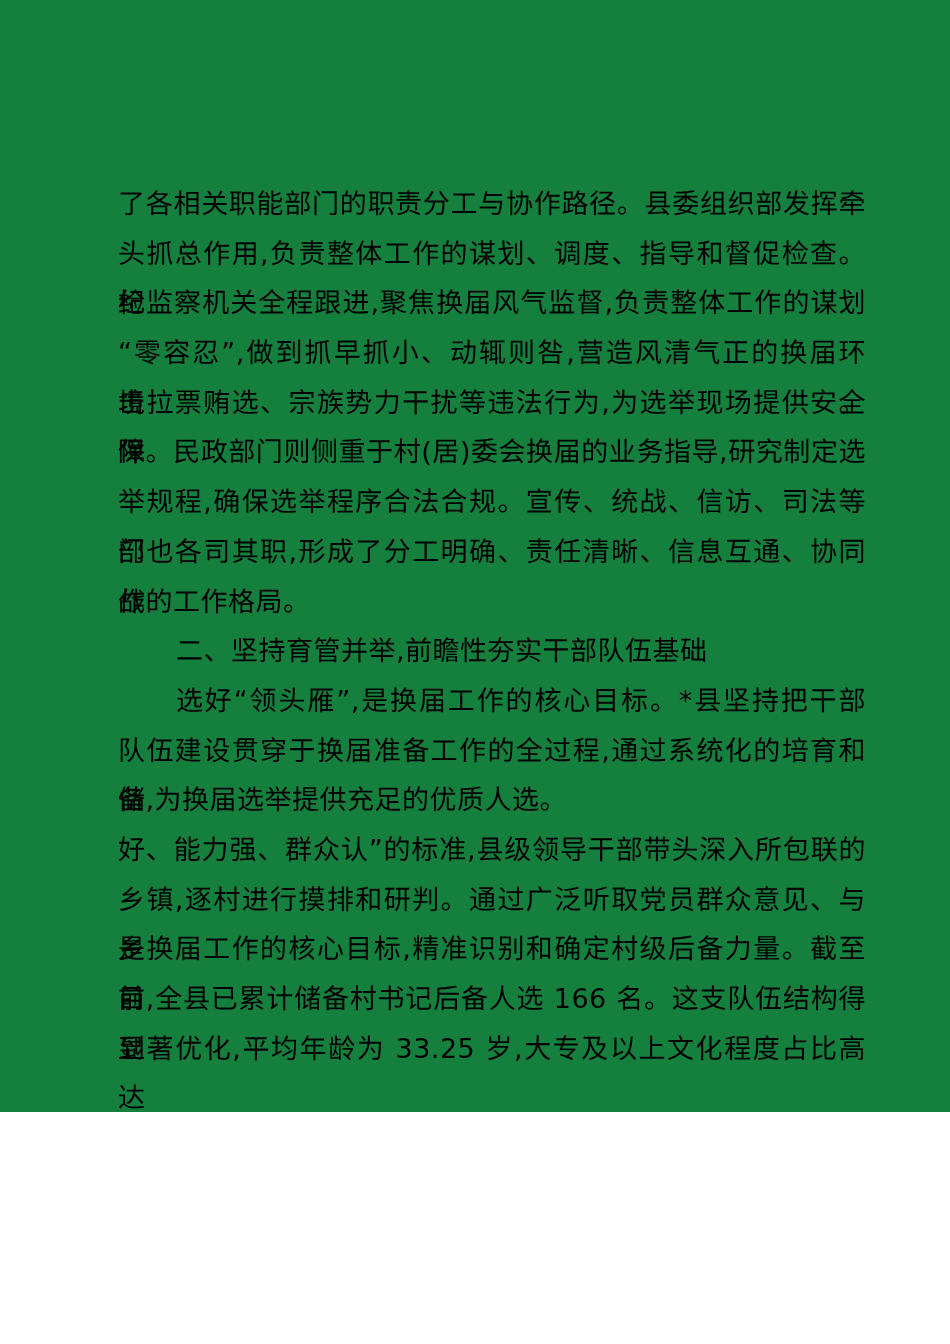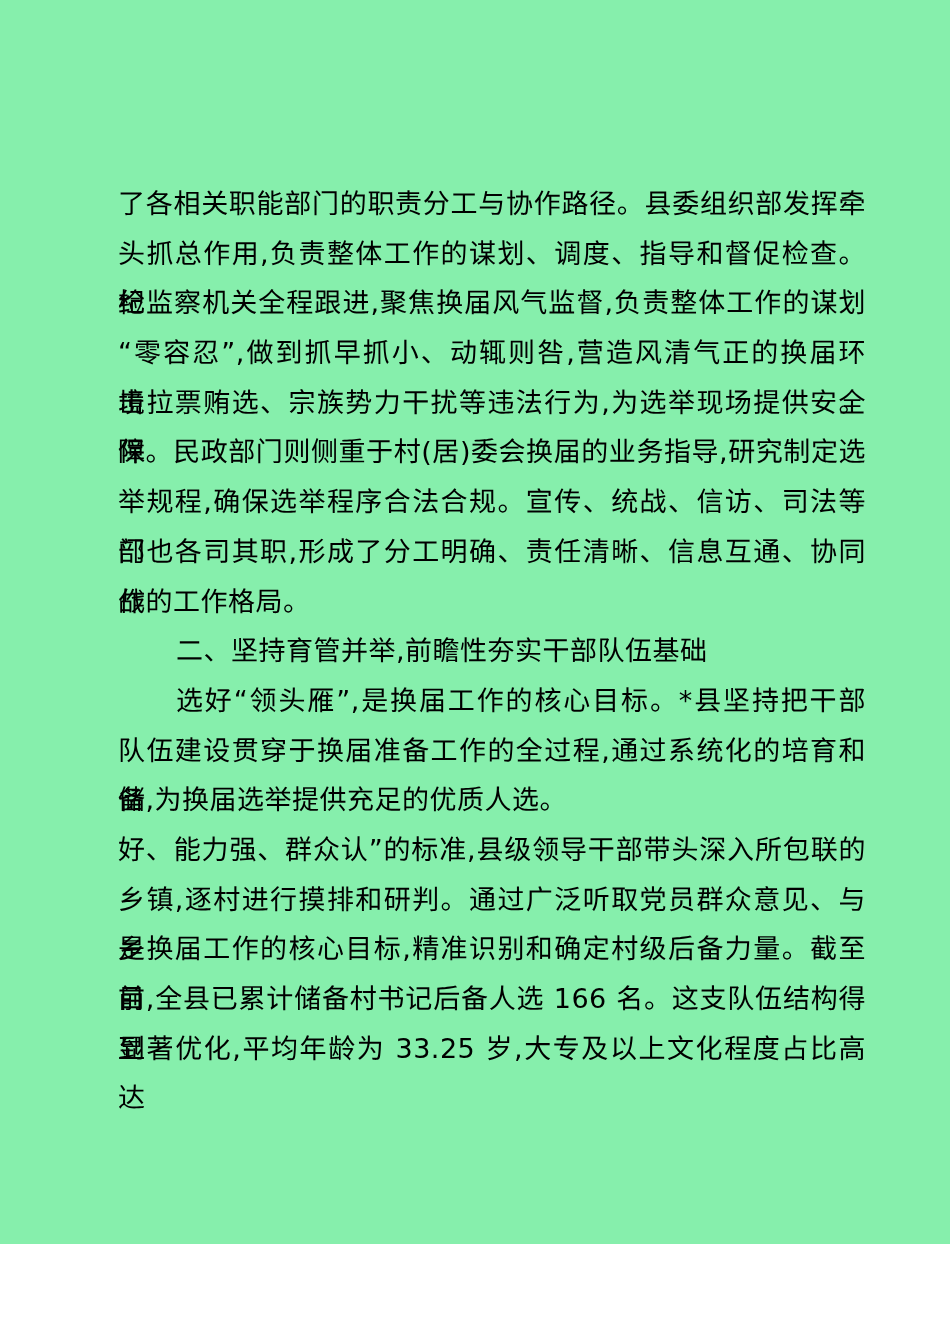--- a/index.html
+++ b/index.html
@@ -8,22 +8,22 @@
     background: #ffffff;
   }
   body {
     width: 950px;
     height: 1344px;
     font-family: "DejaVu Sans", sans-serif;
   }
   .page {
     position: relative;
     width: 950px;
-    height: 1244px;
-    background: #86efac;
+    height: 1112px;
+    background: #15803d;
     overflow: hidden;
   }
   .text-block {
     position: absolute;
     left: 118px;
     top: 179px;
     width: 748px;
     color: #000000;
   }
   .line {

